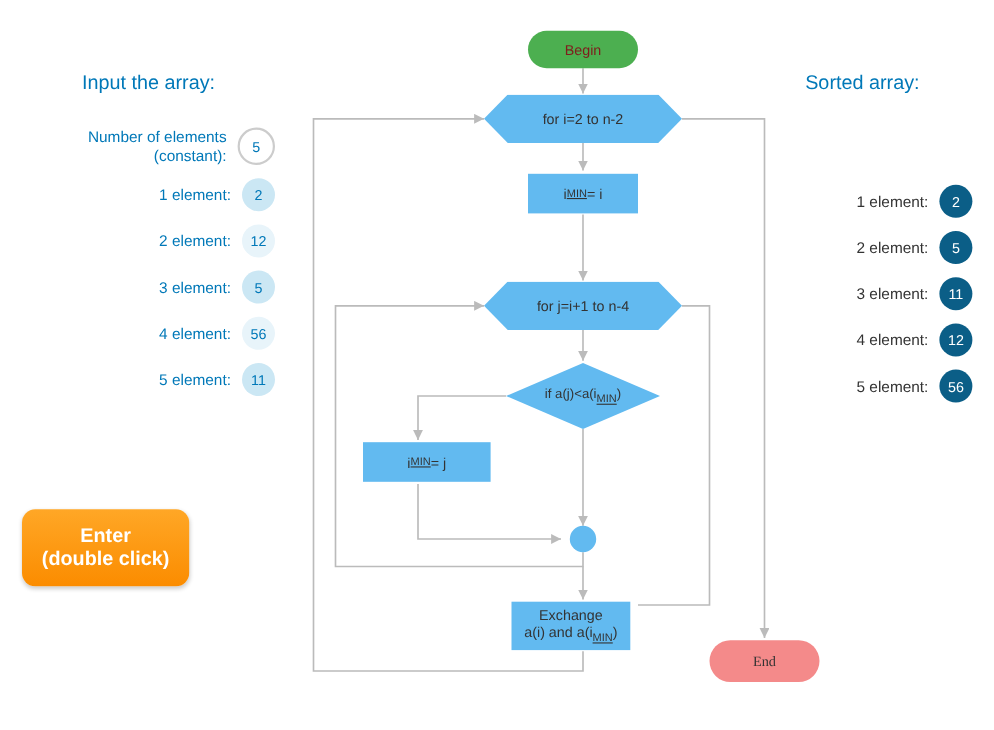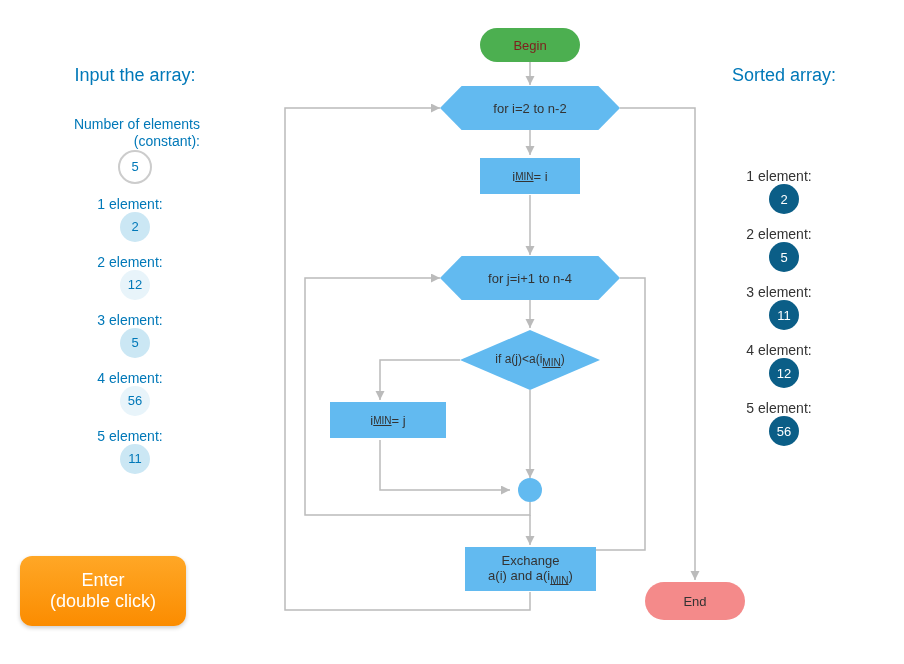--- a/index.html
+++ b/index.html
@@ -33,21 +33,20 @@
       font-weight: normal;
       font-size: 18px;
       margin-bottom: 30px;
       text-align: center;
     }
     .input-row {
       display: flex;
       align-items: center;
       margin-bottom: 12px;
       justify-content: flex-end;
-      flex-direction: column;
     }
     .input-label {
       color: #0078b8;
       font-size: 14px;
       margin-right: 10px;
       text-align: right;
     }
     .value-circle {
       width: 30px;
       height: 30px;
@@ -68,27 +67,27 @@
     .circle-lighter {
       background: #e8f4fa;
     }
     .circle-dark {
       background: #0b5e87;
       color: white;
     }
     .enter-button {
       background: linear-gradient(to bottom, #ffa726, #fb8c00);
       color: white;
-      font-weight: normal;
+      font-weight: bold;
       font-size: 18px;
       text-align: center;
-      padding: 14px 30px;
+      padding: 14px 18px;
       border-radius: 12px;
       border: none;
-      margin-top: 70px;
+      margin-top: 91px;
       cursor: pointer;
       box-shadow: 0 2px 4px rgba(0,0,0,0.2);
     }
     .enter-button-line {
       display: block;
     }
     
     .shape {
       position: absolute;
       display: flex;
@@ -225,26 +224,26 @@
     <div class="shape diamond" style="left:210px; top:310px;">
       <span style="font-size:12px">if a(j)&lt;a(i<span class="sub-text">MIN</span>)</span>
     </div>
 
     <div class="shape process" style="left:80px; top:382px; width:116px; height:36px;">
       i<span class="sub-text">MIN</span> = j
     </div>
 
     <div class="shape connector-circle" style="left:268px; top:458px;"></div>
 
-    <div class="shape process" style="left:215px; top:527px; width:131px; height:44px; flex-direction:column;">
+    <div class="shape process" style="left:215px; top:527px; width:108px; height:44px; flex-direction:column;">
       <span>Exchange</span>
       <span>a(i) and a(i<span class="sub-text">MIN</span>)</span>
     </div>
 
-    <div class="shape terminal terminal-end" style="left:395px; top:562px; width:100px; height:38px;">End</div>
+    <div class="shape terminal terminal-end" style="left:395px; top:562px; width:100px; height:38px;font-family:Liberation Serif, serif;">End</div>
   </div>
 
   <div class="right-panel">
     <div class="panel-title">Sorted array:</div>
     <div style="height:52px"></div>
     <div class="input-row">
       <span class="input-label" style="color:#333">1 element:</span>
       <span class="value-circle circle-dark">2</span>
     </div>
     <div class="input-row">

